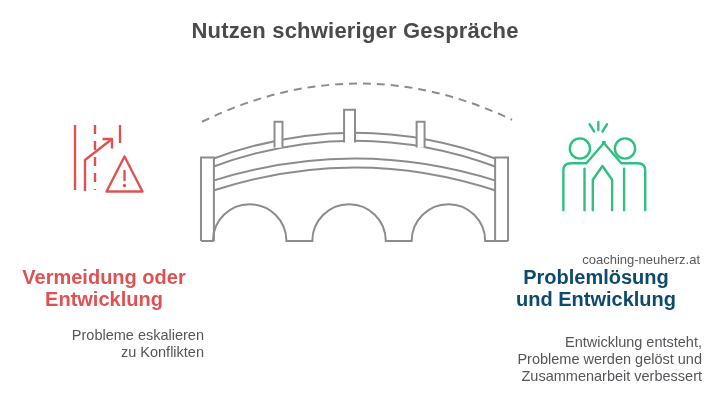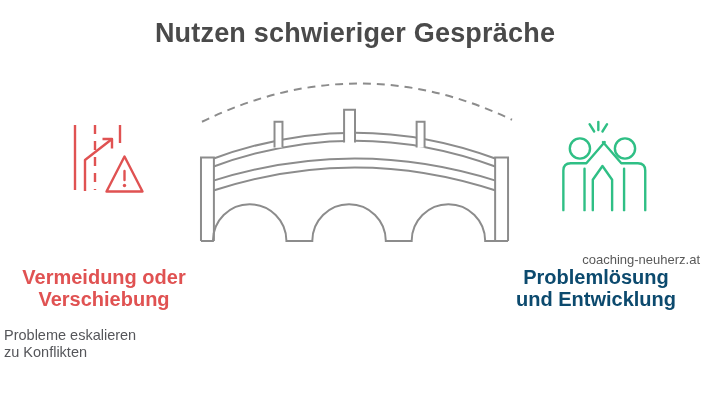--- a/index.html
+++ b/index.html
@@ -2,32 +2,32 @@
 <html><head>
 <meta charset="utf-8">
 <style>
   html,body { margin:0; padding:0; background:#ffffff; }
   .canvas {
     position:relative; width:726px; height:402px; background:#ffffff;
     font-family:"Liberation Sans", sans-serif; overflow:hidden;
   }
   .title {
     position:absolute; top:18px; left:0; width:710px;
-    text-align:center; font-size:27px; font-weight:bold; color:#4a4a4a;
+    text-align:center; font-size:22px; font-weight:bold; color:#4a4a4a;
     letter-spacing:0.2px;
   }
   .icon-box { position:absolute; }
   .col-heading {
     position:absolute; text-align:center; font-size:20px; font-weight:bold;
     line-height:22px; white-space:pre-line;
   }
   .col-heading.red   { color:#e05252; top:266px; left:4px;   width:200px; }
   .col-heading.green { color:#0c4a6e; top:266px; left:488px; width:216px; }
   .col-body {
-    position:absolute; text-align:left; font-size:14.5px; color:#55565a;
+    position:absolute; text-align:right; font-size:14.5px; color:#55565a;
     line-height:17px; white-space:pre-line;
   }
   .col-body.left  { top:327px; left:4px;   width:200px; }
   .col-body.right { top:334px; left:482px; width:220px; }
   .caption {
     position:absolute; top:252px; left:0; width:700px; text-align:right;
     font-size:13px; color:#595959;
   }
   svg { display:block; }
 </style>
@@ -78,20 +78,23 @@
       <path d="M 97 100 V 57 Q 97 49 89 49 H 71 L 51 26"></path>
       <path d="M 31 100 V 55"></path>
       <path d="M 74 100 V 55"></path>
       <path d="M 40 100 V 67 L 50.5 52 L 61 67 V 100"></path>
     </svg>
   </div>
 
   <div class="caption">coaching-neuherz.at</div>
 
   <div class="col-heading red">Vermeidung oder
-Verschiebung</div>
+Entwicklung</div>
   <div class="col-body left">Probleme eskalieren
 zu Konflikten</div>
 
   <div class="col-heading green">Problemlösung
 und Entwicklung</div>
+  <div class="col-body right">Entwicklung entsteht,
+Probleme werden gelöst und
+Zusammenarbeit verbessert</div>
 
 </div>
 
 </body></html>

